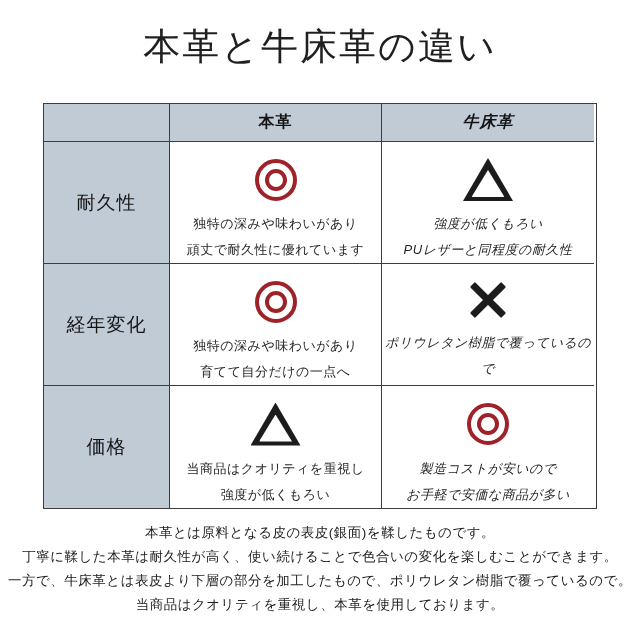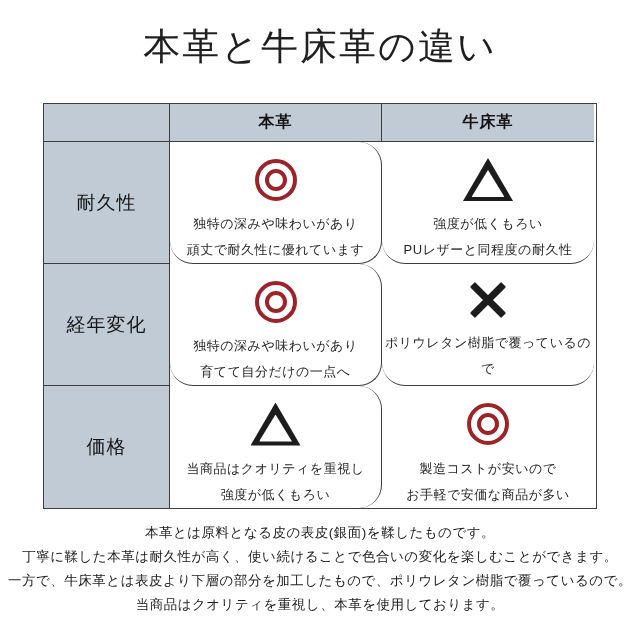--- a/index.html
+++ b/index.html
@@ -30,35 +30,34 @@
     border:1px solid var(--border);
     box-sizing:content-box;
   }
   .cell{
     border-right:1px solid var(--border);
     border-bottom:1px solid var(--border);
     box-sizing:border-box;
     display:flex;align-items:center;justify-content:center;
     background:#ffffff;
   }
-  .cell.last{border-right:none;}
+  .cell.last{border-right:none;font-style:italic;}
   .cell.bottom{border-bottom:none;}
 
   .head{
     background:var(--header-bg);
     font-weight:bold;font-size:16px;color:#141414;letter-spacing:1px;
   }
   .rowlabel{
     background:var(--header-bg);
     font-size:19px;color:#141414;letter-spacing:1px;
   }
   .body{
     flex-direction:column;justify-content:flex-start;
     padding-top:15px;
-    border-radius:23px;
   }
   .symbol{
     height:48px;display:flex;align-items:center;justify-content:center;
   }
   .desc{
     margin-top:9px;font-size:13px;line-height:26px;
     color:#262626;text-align:center;letter-spacing:0.5px;
   }
 
   

